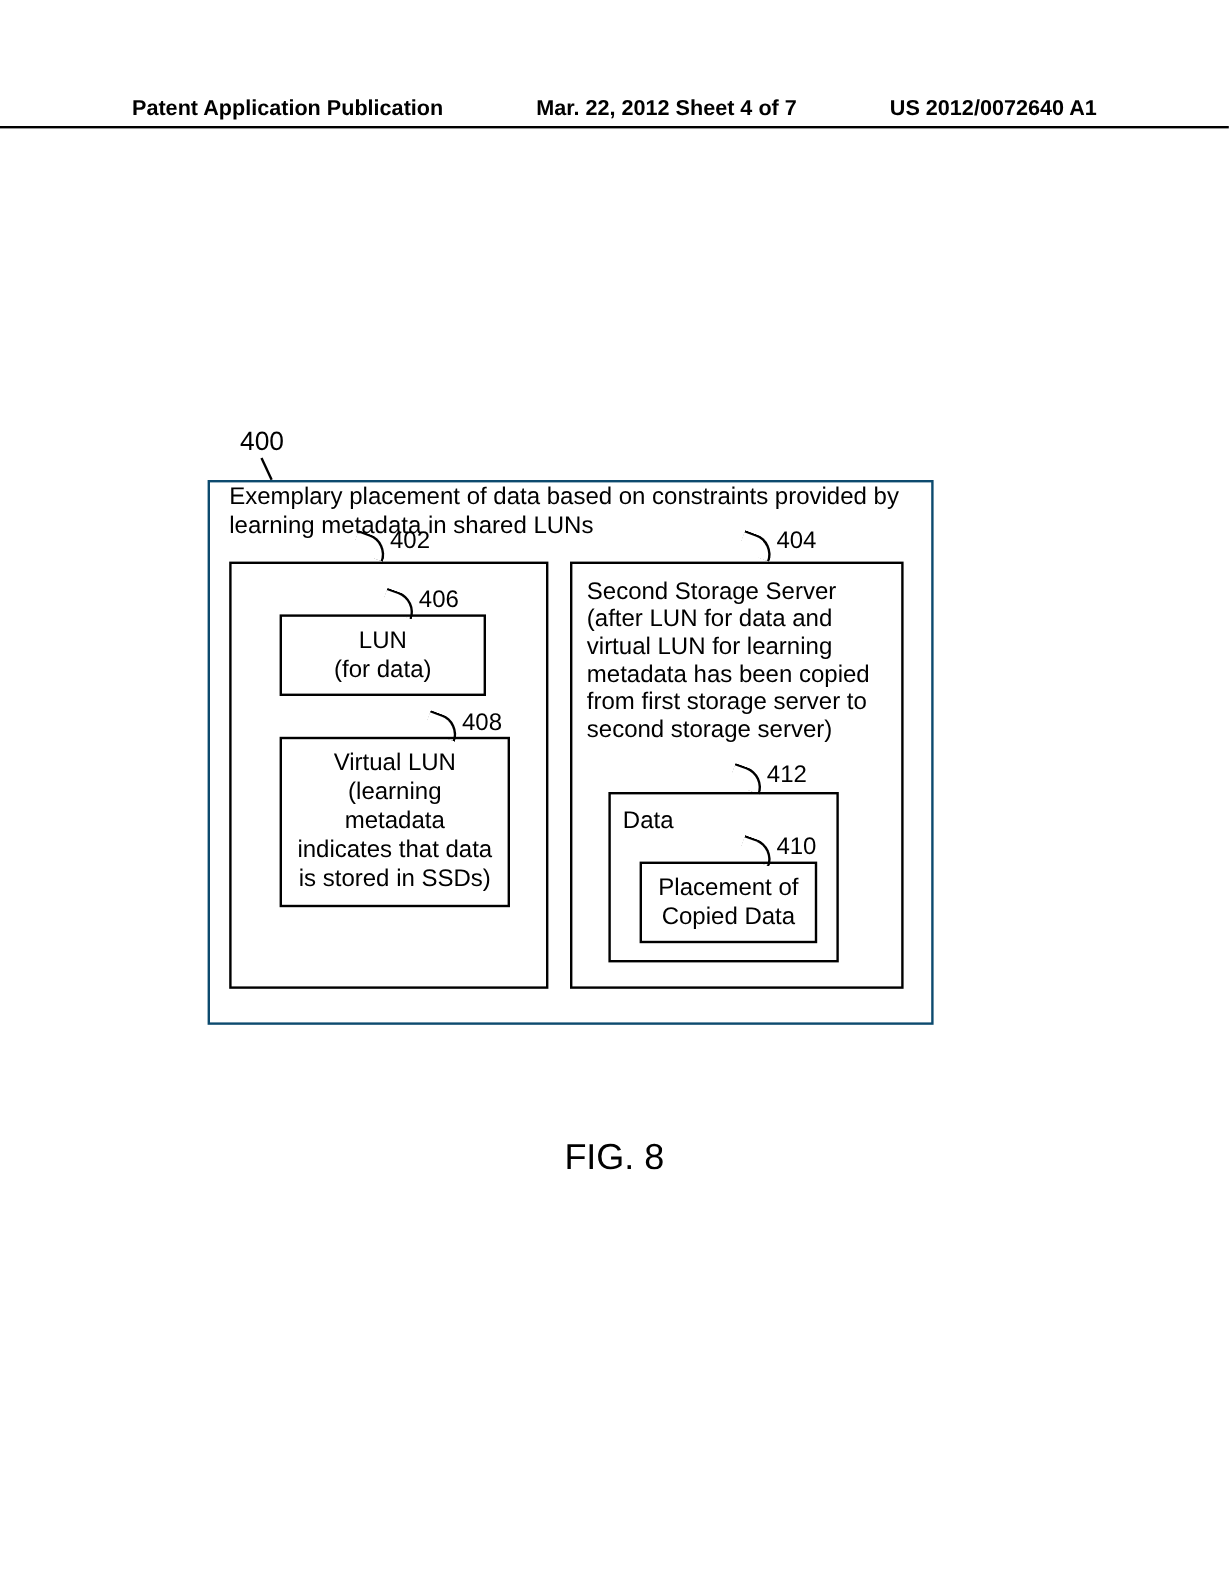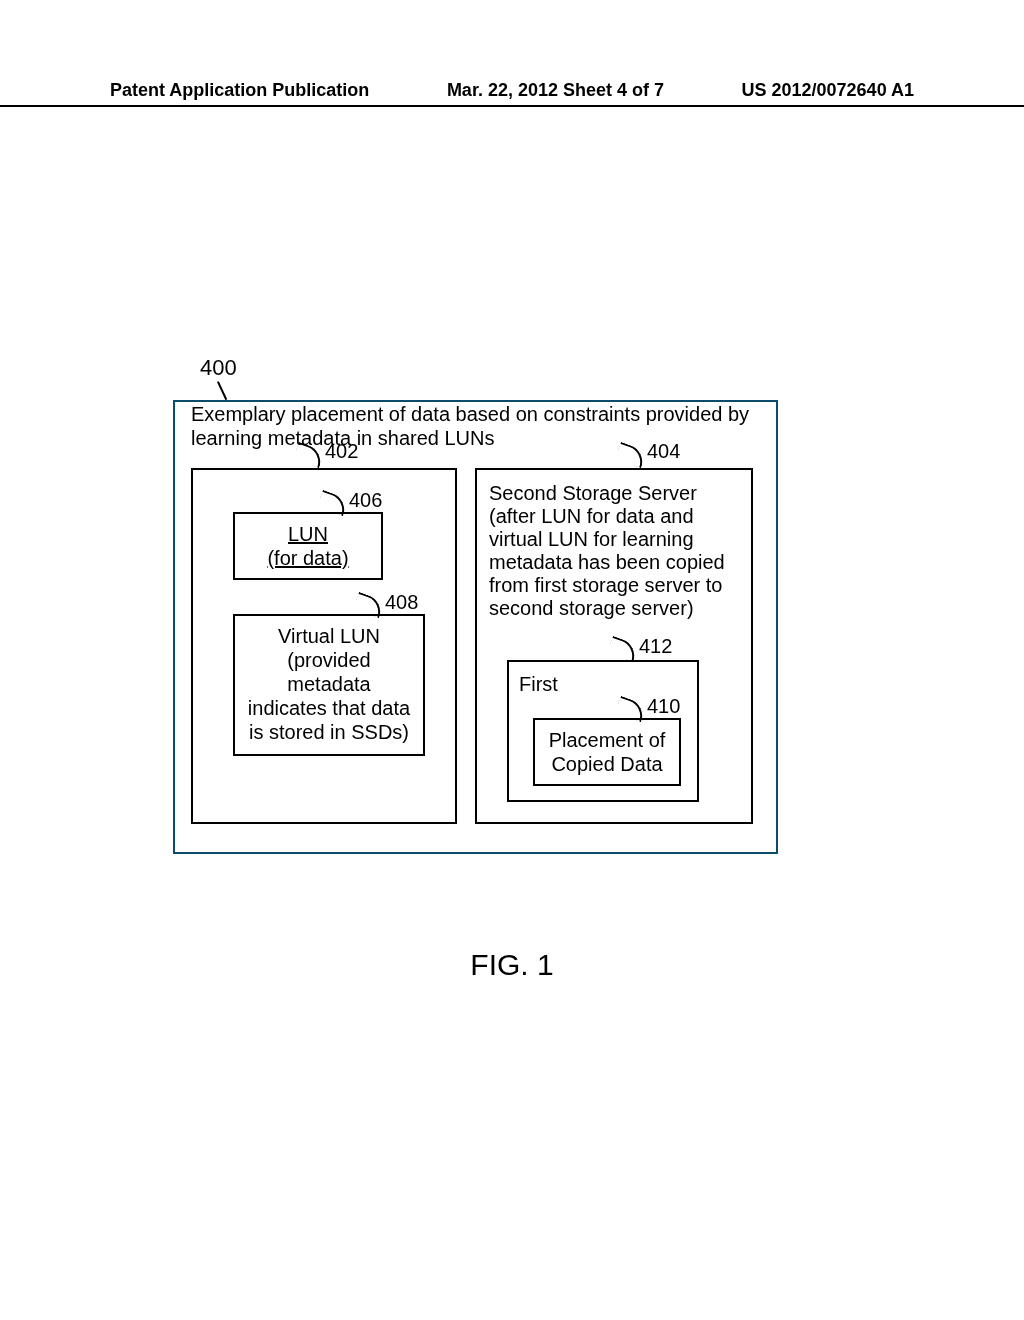--- a/index.html
+++ b/index.html
@@ -70,21 +70,21 @@
     margin-bottom: 6px;
   }
   .inner-box {
     border: 2px solid #000;
     text-align: center;
     font-size: 20px;
     line-height: 1.2;
     padding: 8px 6px;
     position: relative;
   }
-  .lun-box { width: 150px; margin: 30px 0 22px 28px; text-decoration: underline; }
+  .lun-box { width: 172px; margin: 30px 0 22px 28px; }
   .vlun-box { width: 192px; margin: 34px 0 0 28px; padding: 8px 8px 10px 8px; }
   .ssd-box { width: 192px; margin: 40px 0 0 18px; padding: 10px 10px 14px 10px; text-align: left; }
   .ssd-title { font-size: 20px; margin-bottom: 4px; }
   .placement-box { border: 2px solid #000; width: 148px; margin: 22px 0 0 14px; text-align: center; font-size: 20px; line-height: 1.2; padding: 8px 4px; position: relative; }
 
   .callout {
     position: absolute;
     font-size: 20px;
   }
   .callout .num { position: relative; }
@@ -156,48 +156,48 @@
         <div>LUN</div>
         <div>(for data)</div>
       </div>
 
       <div class="inner-box vlun-box">
         <div class="callout c408">
           <div class="arc"></div>
           <span class="num">408</span>
         </div>
         <div>Virtual LUN</div>
-        <div>(provided</div>
+        <div>(learning</div>
         <div>metadata</div>
         <div>indicates that data</div>
         <div>is stored in SSDs)</div>
       </div>
     </div>
 
     <div class="server-box server-right">
       <div class="callout c404">
         <div class="arc"></div>
         <span class="num">404</span>
       </div>
       <div class="server-label">Second Storage Server (after LUN for data and virtual LUN for learning metadata has been copied from first storage server to second storage server)</div>
 
       <div class="inner-box ssd-box" style="text-align:left;">
         <div class="callout c412">
           <div class="arc"></div>
           <span class="num">412</span>
         </div>
-        <div class="ssd-title">First</div>
+        <div class="ssd-title">Data</div>
 
         <div class="placement-box">
           <div class="callout c410">
             <div class="arc"></div>
             <span class="num">410</span>
           </div>
           <div>Placement of</div>
           <div>Copied Data</div>
         </div>
       </div>
     </div>
 
   </div>
 </div>
 
-<div class="fig-caption">FIG. 1</div>
+<div class="fig-caption">FIG. 8</div>
 
 </body></html>

